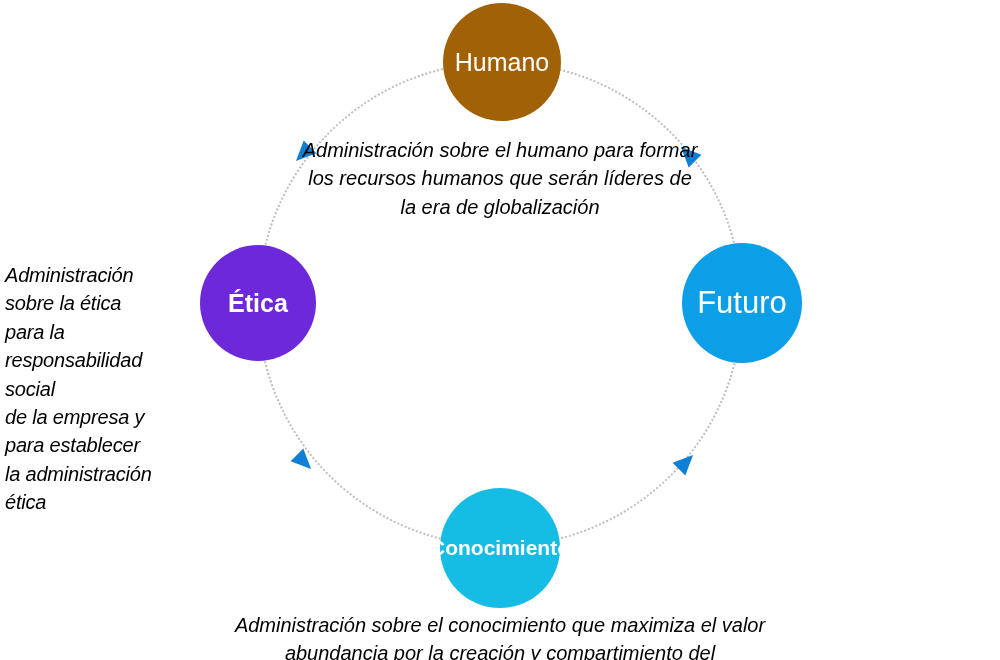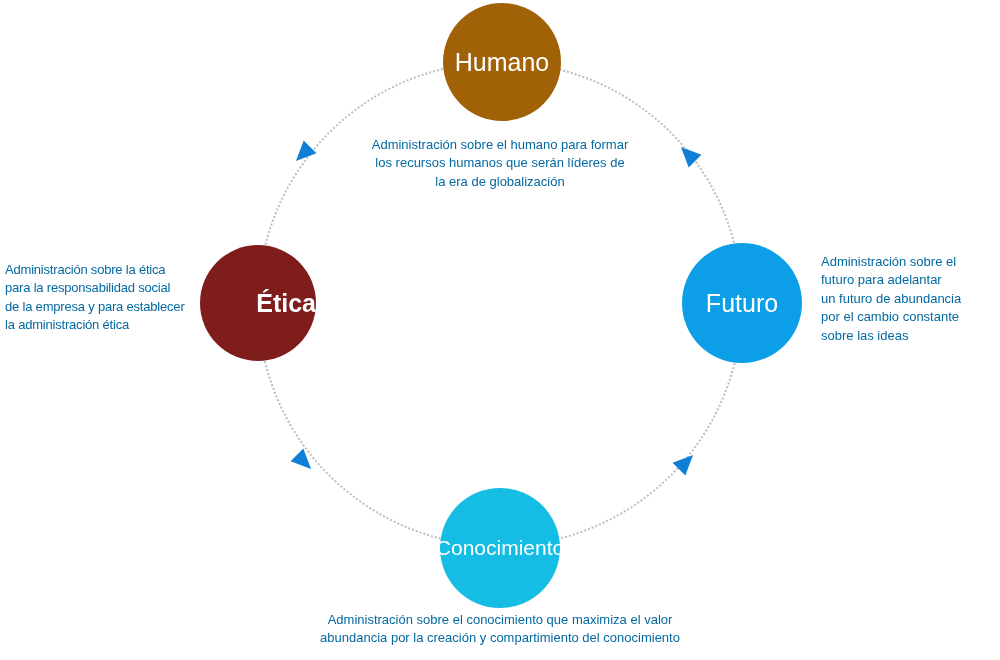--- a/index.html
+++ b/index.html
@@ -54,40 +54,41 @@
     font-size: 29px; font-weight: 700;
   }
   .circle-humano {
     left: 443px; top: 3px; width: 118px; height: 118px;
     background: #a16207;
     font-size: 25px; font-weight: 400;
   }
   .circle-futuro {
     left: 682px; top: 243px; width: 120px; height: 120px;
     background: #0c9fe8;
-    font-size: 25px; font-weight: 400;
+    font-size: 31px; font-weight: 400;
   }
   .circle-conocimiento {
     left: 440px; top: 488px; width: 120px; height: 120px;
     background: #15bce4;
-    font-size: 21px; font-weight: 400;
+    font-size: 21px; font-weight: 700;
   }
   .circle-etica {
     left: 200px; top: 245px; width: 116px; height: 116px;
-    background: #7f1d1d;
-    font-size: 25px; font-weight: 600; justify-content: flex-end;
+    background: #6d28d9;
+    font-size: 25px; font-weight: 600;
   }
 
   
   .desc {
     position: absolute;
-    color: #0369a1;
-    font-size: 13px;
+    color: #000000;
+    font-size: 20px;
     line-height: 1.42;
     white-space: pre-line;
+    font-style: italic;
   }
   .desc-top    { left: 250px; top: 136px; width: 500px; text-align: center; }
   .desc-right  { left: 821px; top: 253px; width: 178px; text-align: left; }
   .desc-bottom { left: 230px; top: 611px; width: 540px; text-align: center; }
   .desc-left   { left: 5px;   top: 261px; width: 182px; letter-spacing: -0.2px; }
 </style>
 </head>
 <body>
 
 <div class="canvas">
@@ -112,25 +113,20 @@
     <span>Conocimiento</span>
   </div>
 
   <div class="circle circle-etica">
     <span>Ética</span>
   </div>
 
   <div class="desc desc-top">Administración sobre el humano para formar
 los recursos humanos que serán líderes de
 la era de globalización</div>
-  <div class="desc desc-right">Administración sobre el
-futuro para adelantar
-un futuro de abundancia
-por el cambio constante
-sobre las ideas</div>
   <div class="desc desc-bottom">Administración sobre el conocimiento que maximiza el valor
 abundancia por la creación y compartimiento del conocimiento</div>
   <div class="desc desc-left">Administración sobre la ética
 para la responsabilidad social
 de la empresa y para establecer
 la administración ética</div>
 
 </div>
 
 </body></html>

